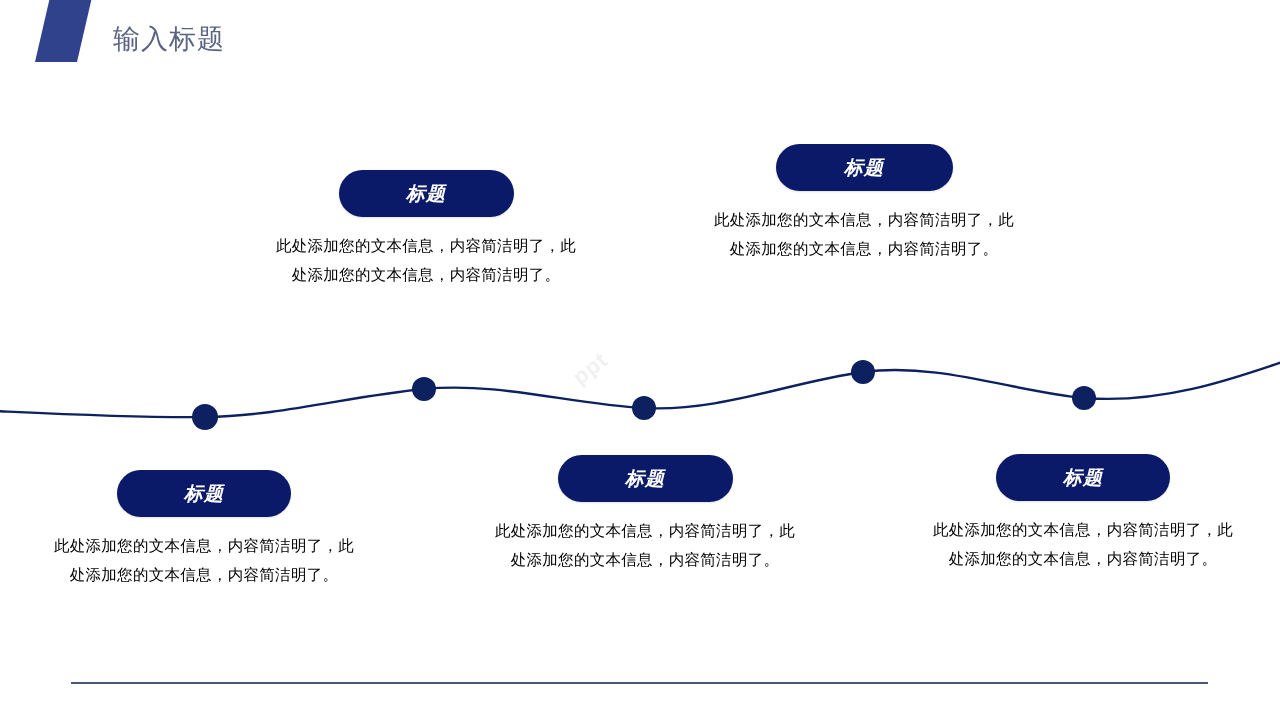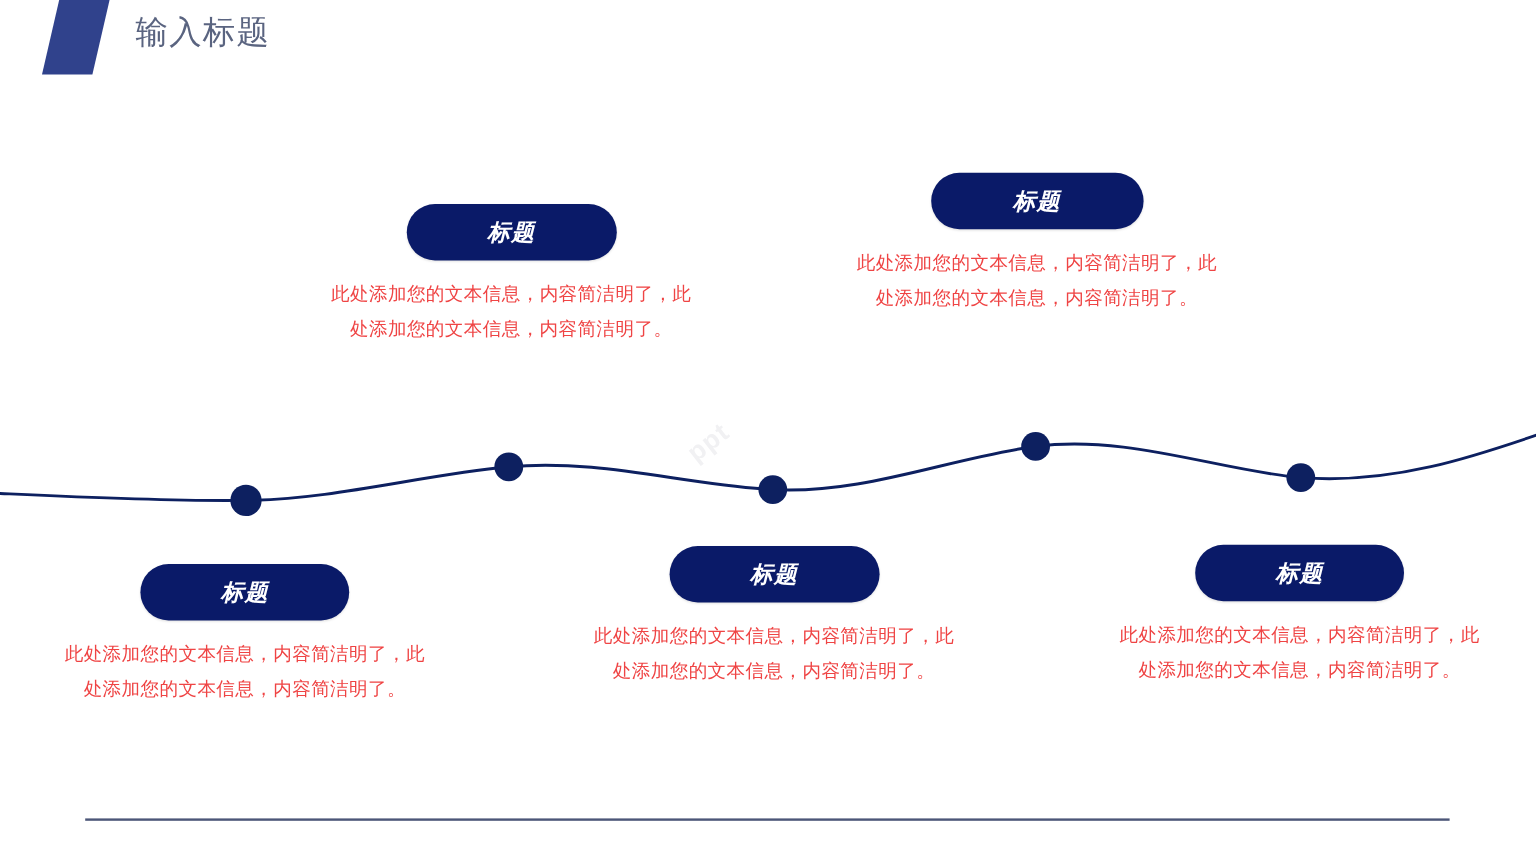--- a/index.html
+++ b/index.html
@@ -32,21 +32,21 @@
     top: 0;
     width: 42px;
     height: 62px;
     background: #30428c;
     transform: skewX(-13deg);
     transform-origin: bottom left;
   }
   #header-title {
     position: absolute;
     left: 113px;
-    top: 8px;
+    top: 20px;
     font-size: 27px;
     line-height: 38px;
     letter-spacing: 1px;
     color: #5a6480;
     white-space: nowrap;
   }
 
   
   #wave-layer {
     position: absolute;
@@ -87,21 +87,21 @@
     letter-spacing: 1px;
     display: flex;
     align-items: center;
     justify-content: center;
     height: 47px;
     box-shadow: 0 1px 2px rgba(0,0,0,0.12);
     font-style: italic;
   }
   .desc {
     margin-top: 14px;
-    color: #ef4444;
+    color: #000000;
     font-size: 15.5px;
     line-height: 29px;
     text-align: center;
     letter-spacing: 0.3px;
   }
 
   
   #node-top-1 { left: 271px; top: 170px; width: 310px; }
   #node-top-1 .pill { width: 175px; margin: 0 auto; }
 

